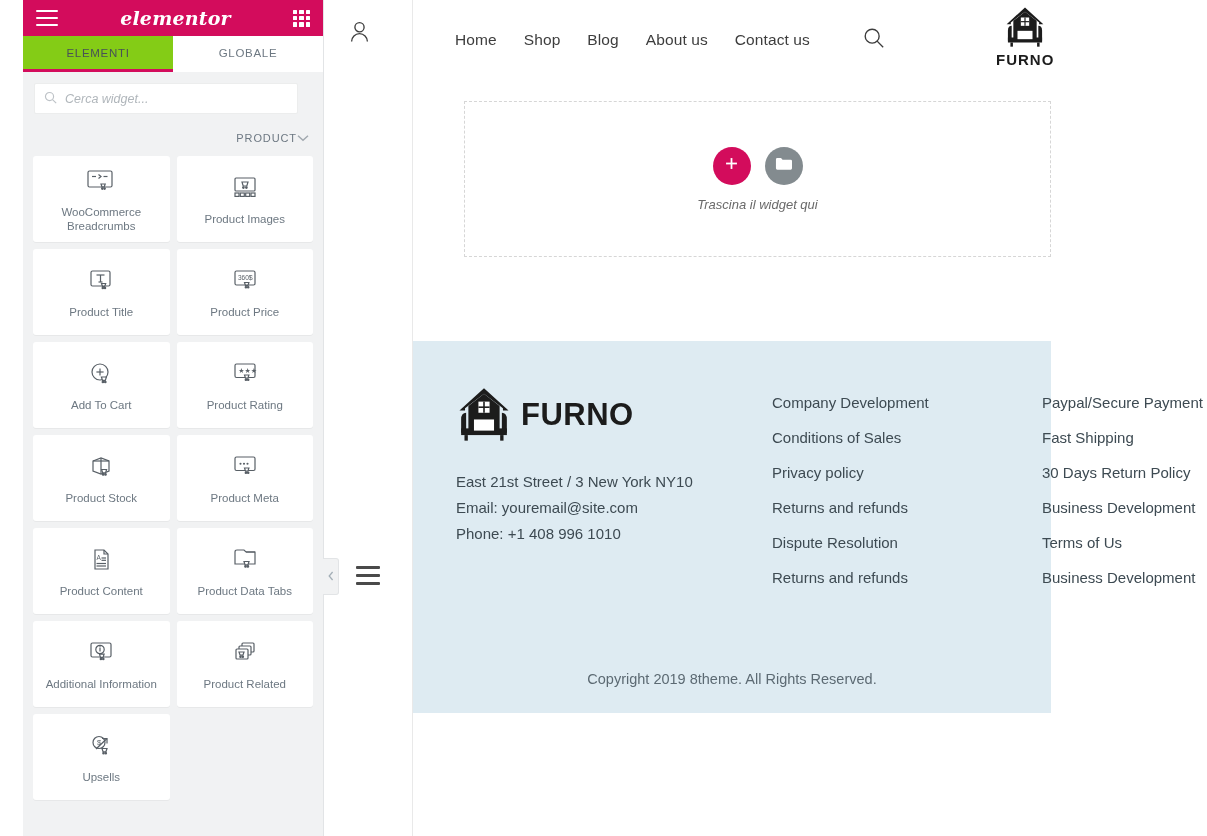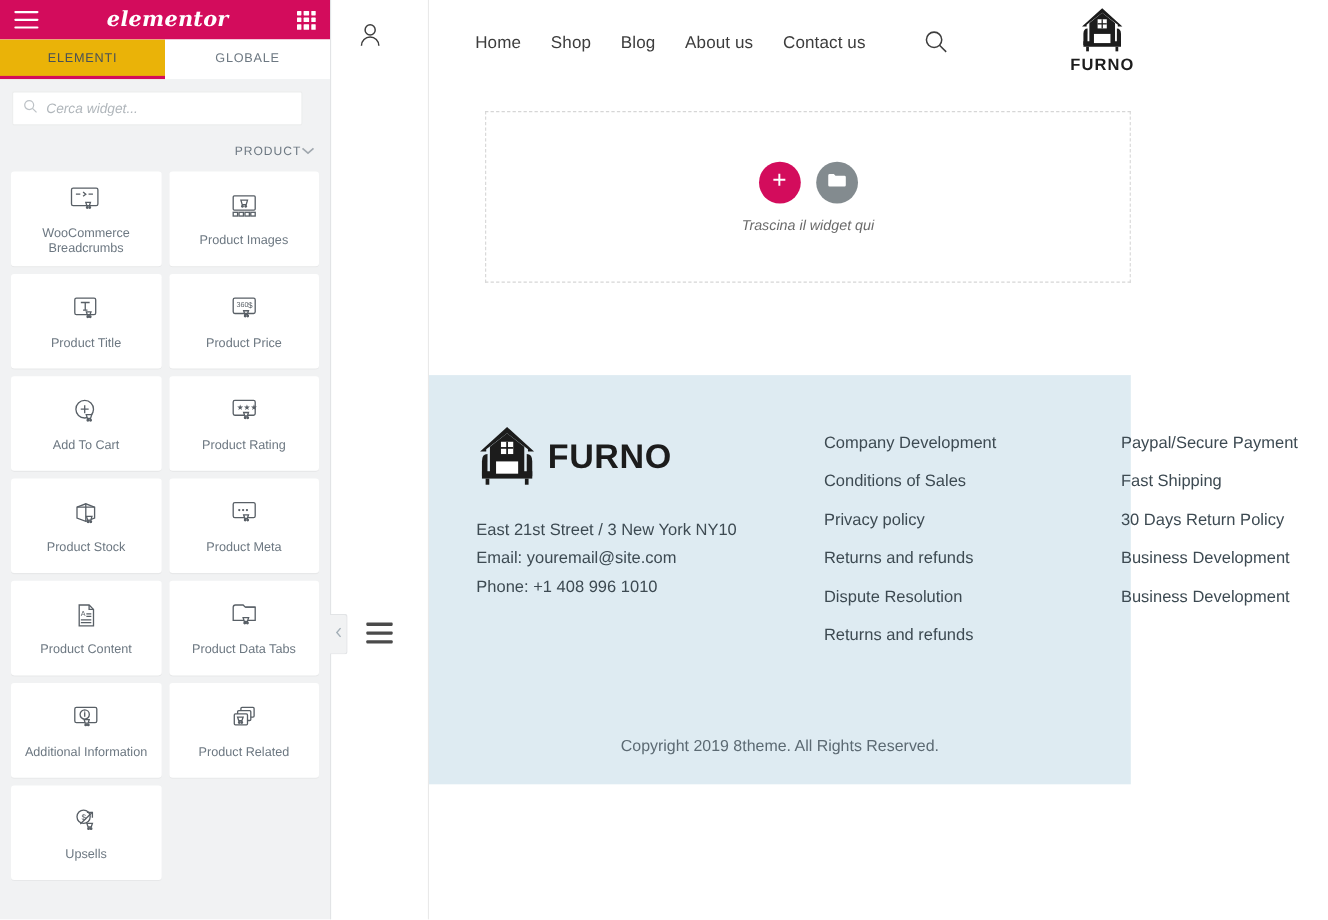--- a/index.html
+++ b/index.html
@@ -10,20 +10,21 @@
     overflow: hidden;
     background: #ffffff;
     font-family: "Liberation Sans", sans-serif;
   }
 
   #app {
     position: relative;
     width: 1020px;
     height: 836px;
     display: flex;
+    margin-left: 23px;
   }
 
   
   .panel {
     width: 301px;
     height: 836px;
     background: #f1f2f3;
     display: flex;
     flex-direction: column;
     position: relative;
@@ -90,21 +91,21 @@
     letter-spacing: 0.7px;
     color: #6d7882;
     background: #ffffff;
     border-bottom: 3px solid transparent;
     cursor: pointer;
     text-transform: uppercase;
   }
   .panel-tab.active {
     color: #495157;
     border-bottom-color: #d30c5c;
-    background: #eab308;
+    background: #84cc16;
   }
 
   
   .panel-search-wrap {
     background: #f1f2f3;
     padding: 11px 25px 9px 11px;
     flex: none;
   }
   .panel-search {
     height: 31px;
@@ -712,20 +713,21 @@
             <a href="#">Returns and refunds</a>
             <a href="#">Dispute Resolution</a>
             <a href="#">Returns and refunds</a>
           </div>
 
           <div class="fcol-links">
             <a href="#">Paypal/Secure Payment</a>
             <a href="#">Fast Shipping</a>
             <a href="#">30 Days Return Policy</a>
             <a href="#">Business Development</a>
+            <a href="#">Terms of Us</a>
             <a href="#">Business Development</a>
           </div>
         </div>
 
         <div class="footer-copy">Copyright 2019 8theme. All Rights Reserved.</div>
       </div>
 
     </div>
   </main>
 </div>

